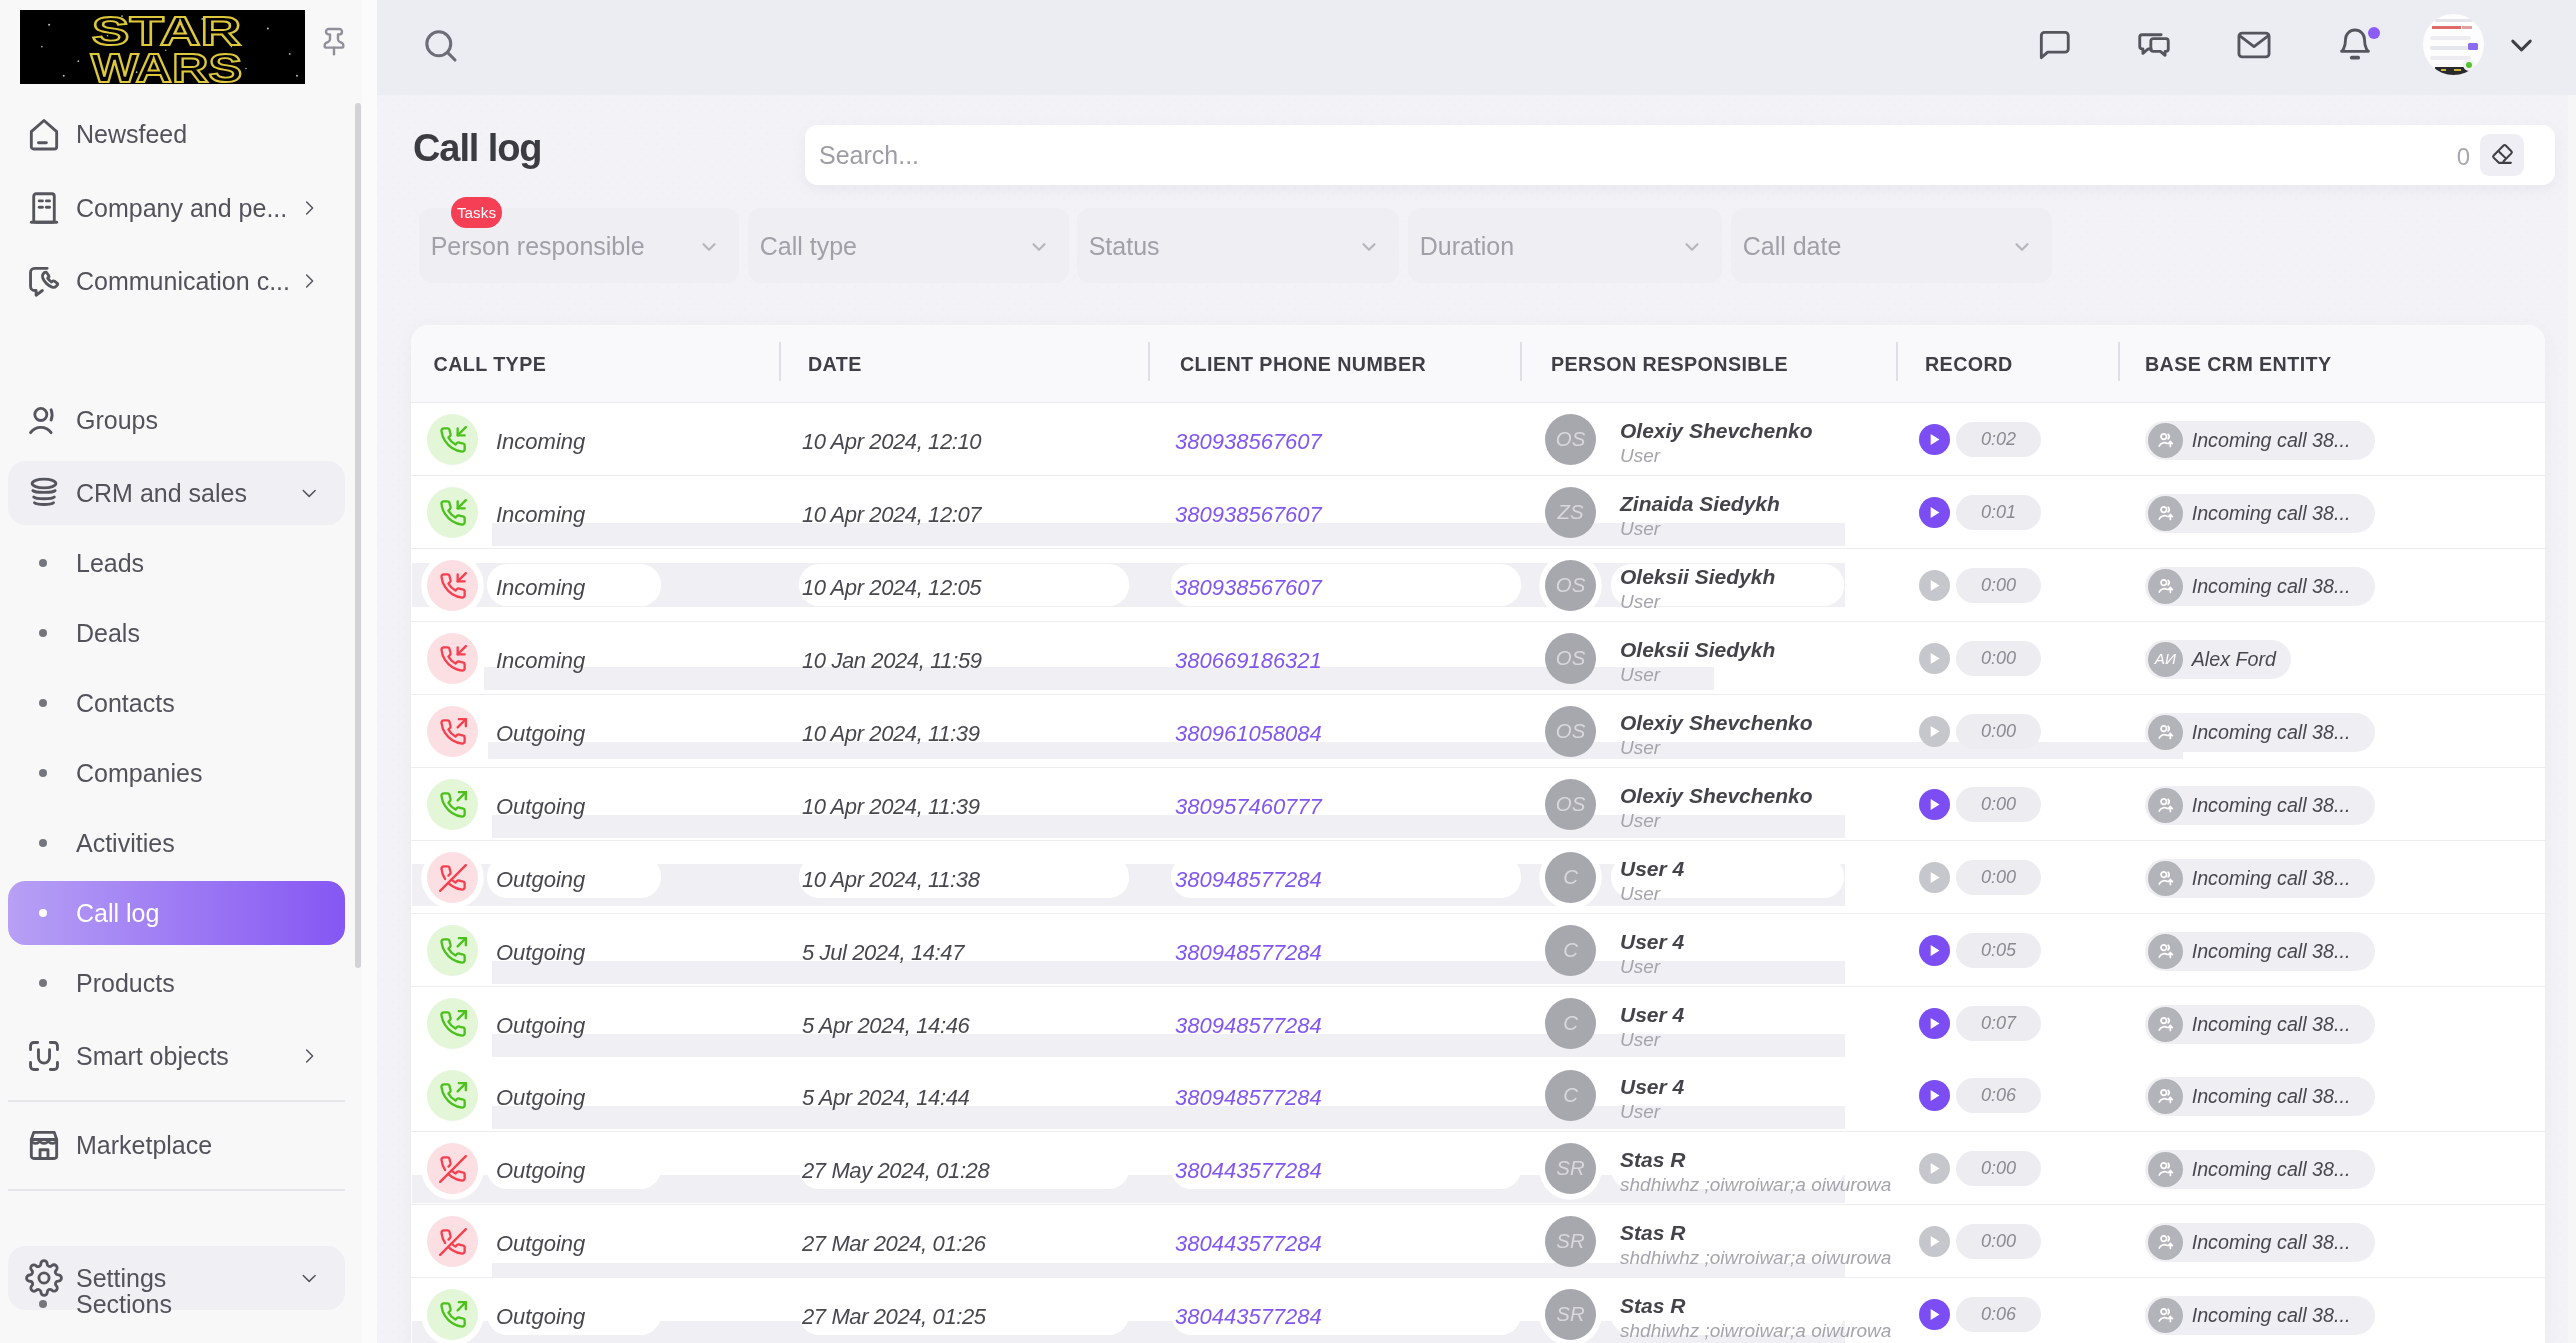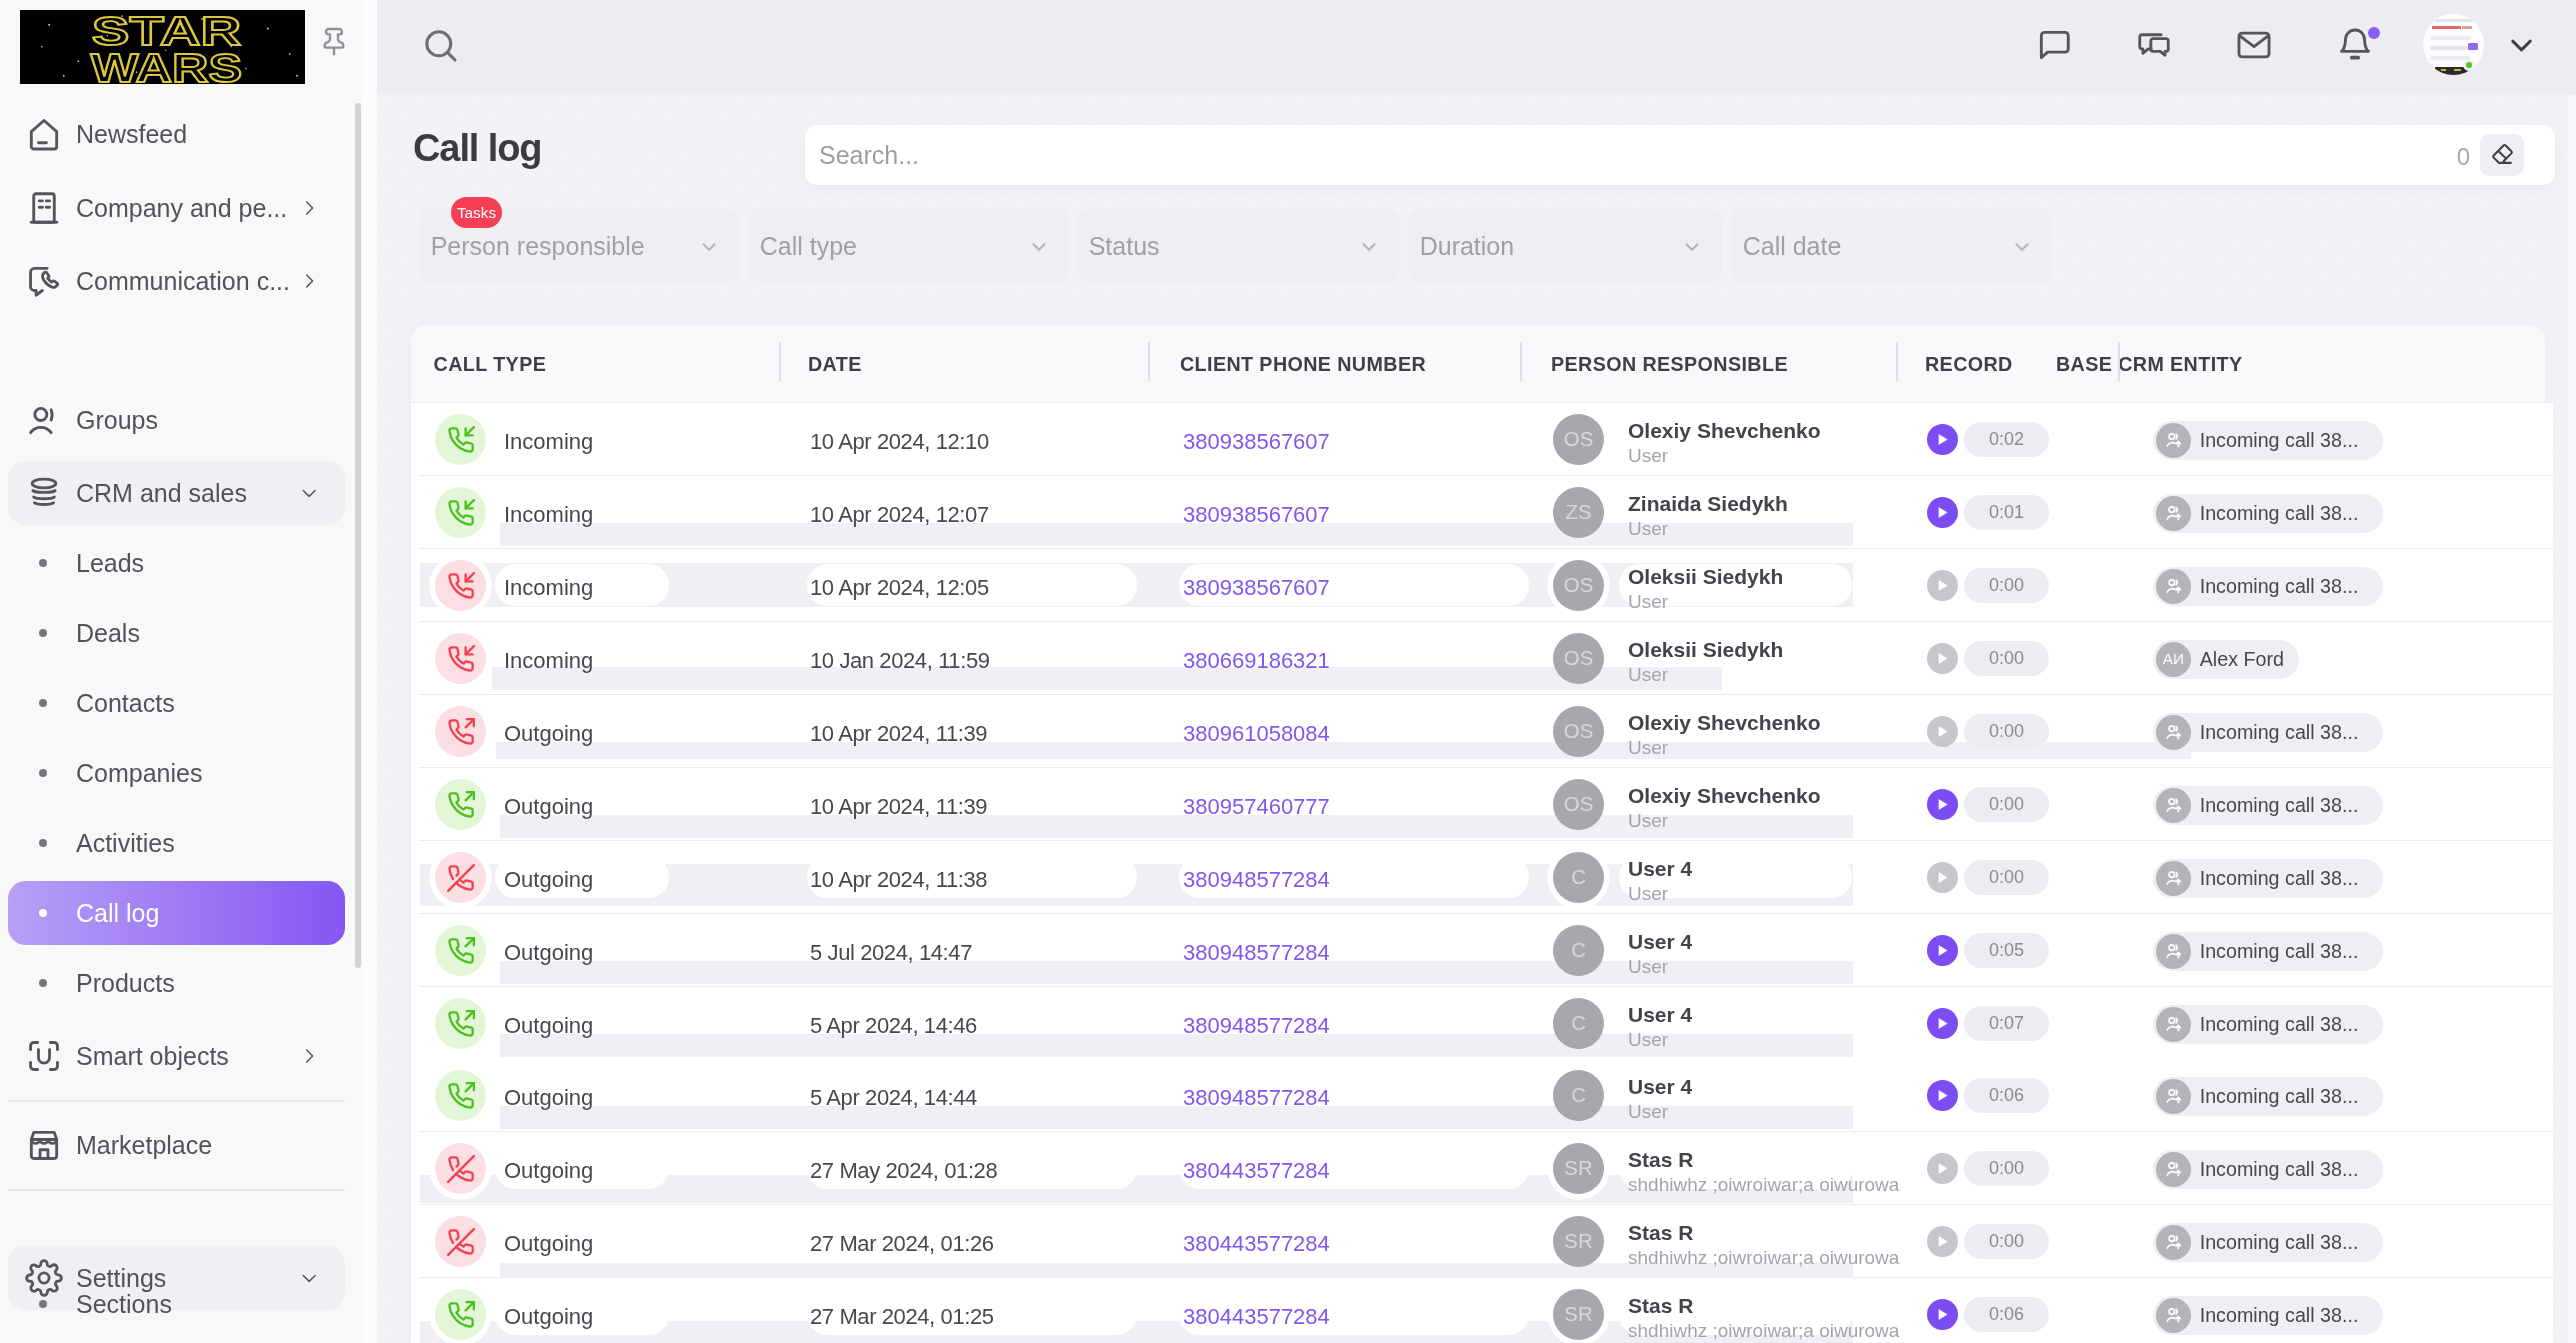--- a/index.html
+++ b/index.html
@@ -10,21 +10,21 @@
 .mi .txt{position:absolute;left:68px;top:50%;transform:translateY(-50%);font-size:25px;color:#52525b;white-space:nowrap;}
 .mi .ico{position:absolute;left:17px;top:50%;transform:translateY(-50%);width:38px;height:38px;}
 .mi .blt{position:absolute;left:31px;top:50%;margin-top:-3.6px;width:8px;height:8px;border-radius:50%;background:#75757e;}
 .mi .chev{position:absolute;right:26px;top:50%;transform:translateY(-50%);width:20.4px;height:20.4px;}
 svg.st{fill:none;stroke:#55555e;stroke-width:1.8;stroke-linecap:round;stroke-linejoin:round;}
 .hdr-ic{position:absolute;top:26px;width:38px;height:38px;}
 .card{position:absolute;left:411px;top:325px;width:2134px;height:1018px;background:#fff;border-radius:17.5px 17.5px 0 0;box-shadow:0 5.8px 17.5px rgba(80,80,110,0.06);}
 .chead{position:absolute;left:0;top:0;width:100%;height:78px;background:#f9f9fb;border-radius:17.5px 17.5px 0 0;border-bottom:1.5px solid #e9e9ee;}
 .chl{position:absolute;top:28px;font-size:19.7px;font-weight:bold;color:#3f3f46;letter-spacing:0.4px;white-space:nowrap;}
 .cdiv{position:absolute;top:17px;height:39px;width:2.2px;background:#dfdfe5;}
-.row{position:absolute;left:8px;width:2134px;height:73px;background:#fff;}
+.row{position:absolute;left:0;width:2134px;height:73px;background:#fff;font-style:italic;}
 .rsep{position:absolute;left:0;width:2134px;height:1.5px;background:#ededf1;}
 .stripe{position:absolute;background:#f0f0f4;}
 .pill-w{position:absolute;background:#fff;border-radius:20.4px;}
 .cic{position:absolute;left:16px;width:51px;height:51px;border-radius:50%;display:flex;align-items:center;justify-content:center;}
 .lbl{position:absolute;left:85px;font-size:22px;color:#47474e;}
 .dte{position:absolute;left:391px;font-size:22px;letter-spacing:-0.4px;color:#47474e;white-space:nowrap;}
 .phn{position:absolute;left:764px;font-size:22px;color:#8257f0;}
 .av{position:absolute;left:1134px;width:51px;height:51px;border-radius:50%;background:#a7a7ae;color:#d8d8dc;display:flex;align-items:center;justify-content:center;font-size:20.4px;}
 .nm{position:absolute;left:1209px;font-size:21px;font-weight:bold;color:#43434a;white-space:nowrap;}
 .sb{position:absolute;left:1209px;font-size:19px;color:#a4a4ac;white-space:nowrap;}
@@ -263,21 +263,21 @@
     </svg>
 </div>
 <div class="abs" style="left:451px;top:197px;width:51px;height:31px;border-radius:16px;background:#f43f55;color:#fff;font-size:15.3px;display:flex;align-items:center;justify-content:center;">Tasks</div>
 <div class="card">
 <div class="chead">
 <span class="chl" style="left:22.6px;">CALL TYPE</span>
 <span class="chl" style="left:397px;">DATE</span>
 <span class="chl" style="left:769px;">CLIENT PHONE NUMBER</span>
 <span class="chl" style="left:1140px;">PERSON RESPONSIBLE</span>
 <span class="chl" style="left:1514px;">RECORD</span>
-<span class="chl" style="left:1645px;">BASE CRM ENTITY</span>
+<span class="chl" style="left:1734px;">BASE CRM ENTITY</span>
 <div class="cdiv" style="left:368px;"></div>
 <div class="cdiv" style="left:737px;"></div>
 <div class="cdiv" style="left:1109px;"></div>
 <div class="cdiv" style="left:1485px;"></div>
 <div class="cdiv" style="left:1707px;"></div>
 </div>
 <div class="row" style="top:78px;">
 <div class="cic" style="top:11px;background:#e3f6d8;">
         <svg width="28" height="28" viewBox="0 0 24 24" fill="none" stroke="#4cc11e" stroke-width="2" stroke-linecap="round" stroke-linejoin="round">
           <path d="M22 16.92v3a2 2 0 0 1-2.18 2 19.79 19.79 0 0 1-8.63-3.07 19.5 19.5 0 0 1-6-6 19.79 19.79 0 0 1-3.07-8.67A2 2 0 0 1 4.11 2h3a2 2 0 0 1 2 1.72 12.84 12.84 0 0 0 .7 2.81 2 2 0 0 1-.45 2.11L8.09 9.91a16 16 0 0 0 6 6l1.27-1.27a2 2 0 0 1 2.11-.45 12.84 12.84 0 0 0 2.81.7A2 2 0 0 1 22 16.92z"></path>

